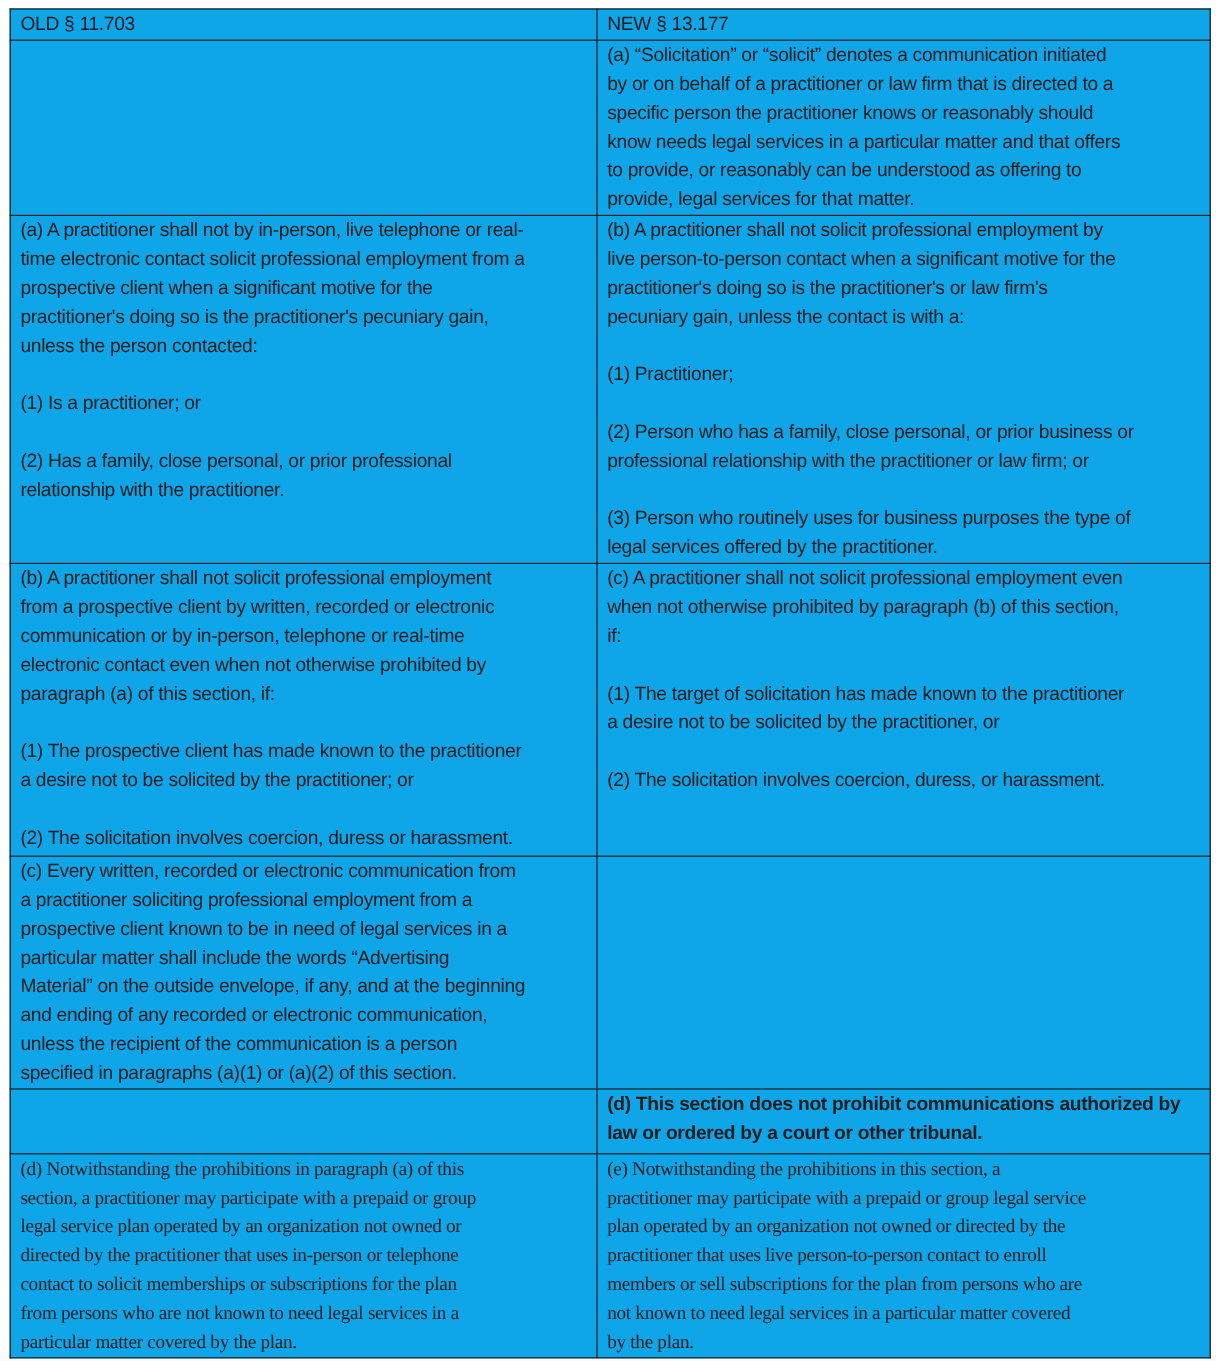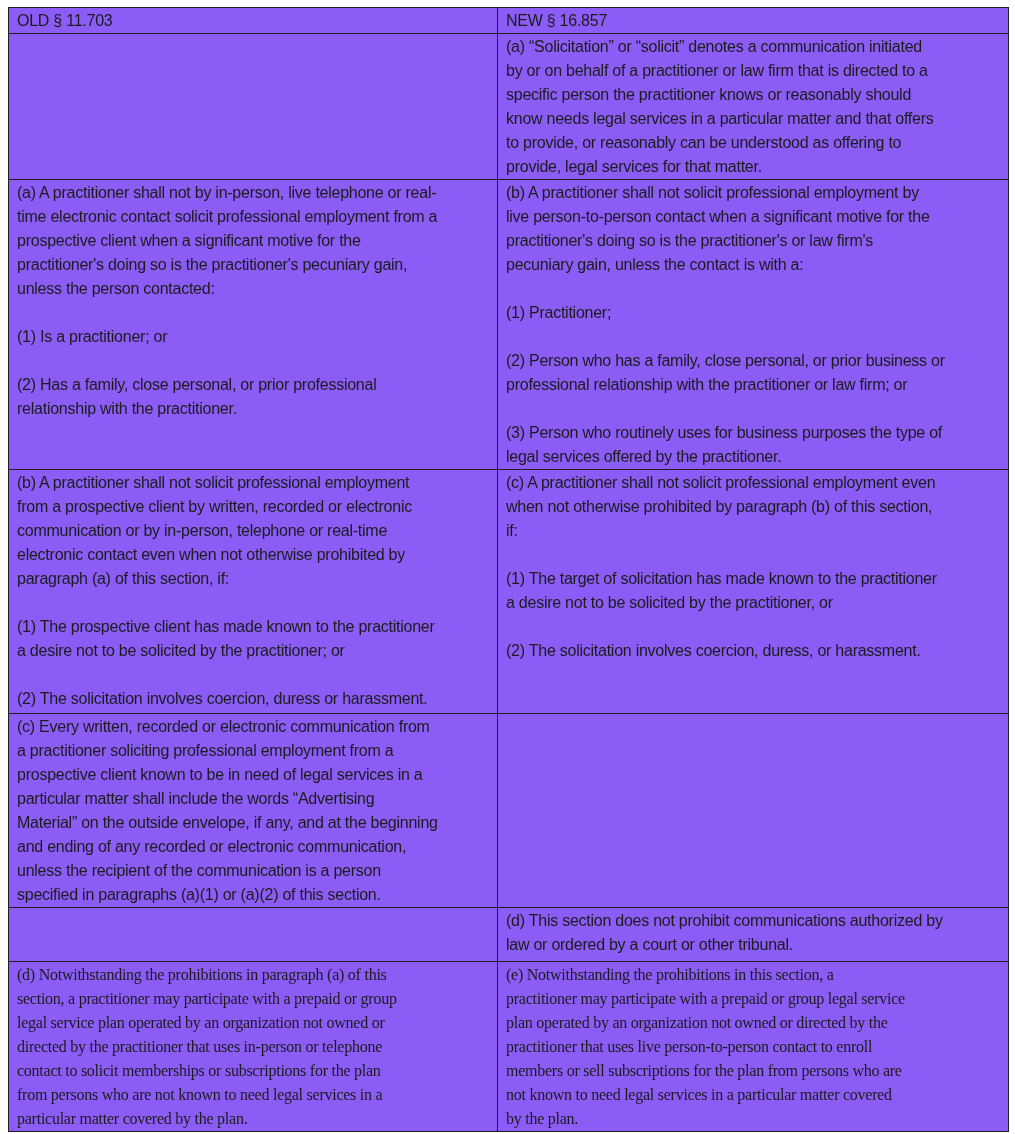--- a/index.html
+++ b/index.html
@@ -13,21 +13,21 @@
     font-family: "Liberation Sans", sans-serif;
     color: #1c1c1c;
   }
   .page {
     padding: 7px 7px 0 8px;
   }
   table.compare {
     border-collapse: collapse;
     table-layout: fixed;
     width: 1000px;
-    background: #8b5cf6;
+    background: #0ea5e9;
   }
   table.compare col.old-col { width: 489px; }
   table.compare col.new-col { width: 511px; }
   table.compare th,
   table.compare td {
     border: 1.5px solid #1f1f1f;
     vertical-align: top;
     text-align: left;
     padding: 1px 8px 0 8px;
     font-size: 16px;
@@ -35,36 +35,36 @@
     font-weight: normal;
     letter-spacing: -0.25px;
     white-space: pre;
     overflow: hidden;
   }
   tr.header-row th { height: 24px; }
   tr.row-1 td { height: 142px; }
   tr.row-2 td { height: 282px; }
   tr.row-3 td { height: 242px; }
   tr.row-4 td { height: 192px; }
-  tr.row-5 td { height: 52px; }
+  tr.row-5 td { height: 52px; font-weight: bold; }
   tr.row-6 td { height: 167px; font-family: Liberation Serif, serif; }
 </style>
 </head>
 <body>
 
 <div class="page">
   <table class="compare">
     <colgroup>
       <col class="old-col">
       <col class="new-col">
     </colgroup>
     <tbody>
       <tr class="header-row">
         <th>OLD § 11.703</th>
-        <th>NEW § 16.857</th>
+        <th>NEW § 13.177</th>
       </tr>
       <tr class="row-1">
         <td></td>
         <td>(a) “Solicitation” or “solicit” denotes a communication initiated
 by or on behalf of a practitioner or law firm that is directed to a
 specific person the practitioner knows or reasonably should
 know needs legal services in a particular matter and that offers
 to provide, or reasonably can be understood as offering to
 provide, legal services for that matter.</td>
       </tr>

